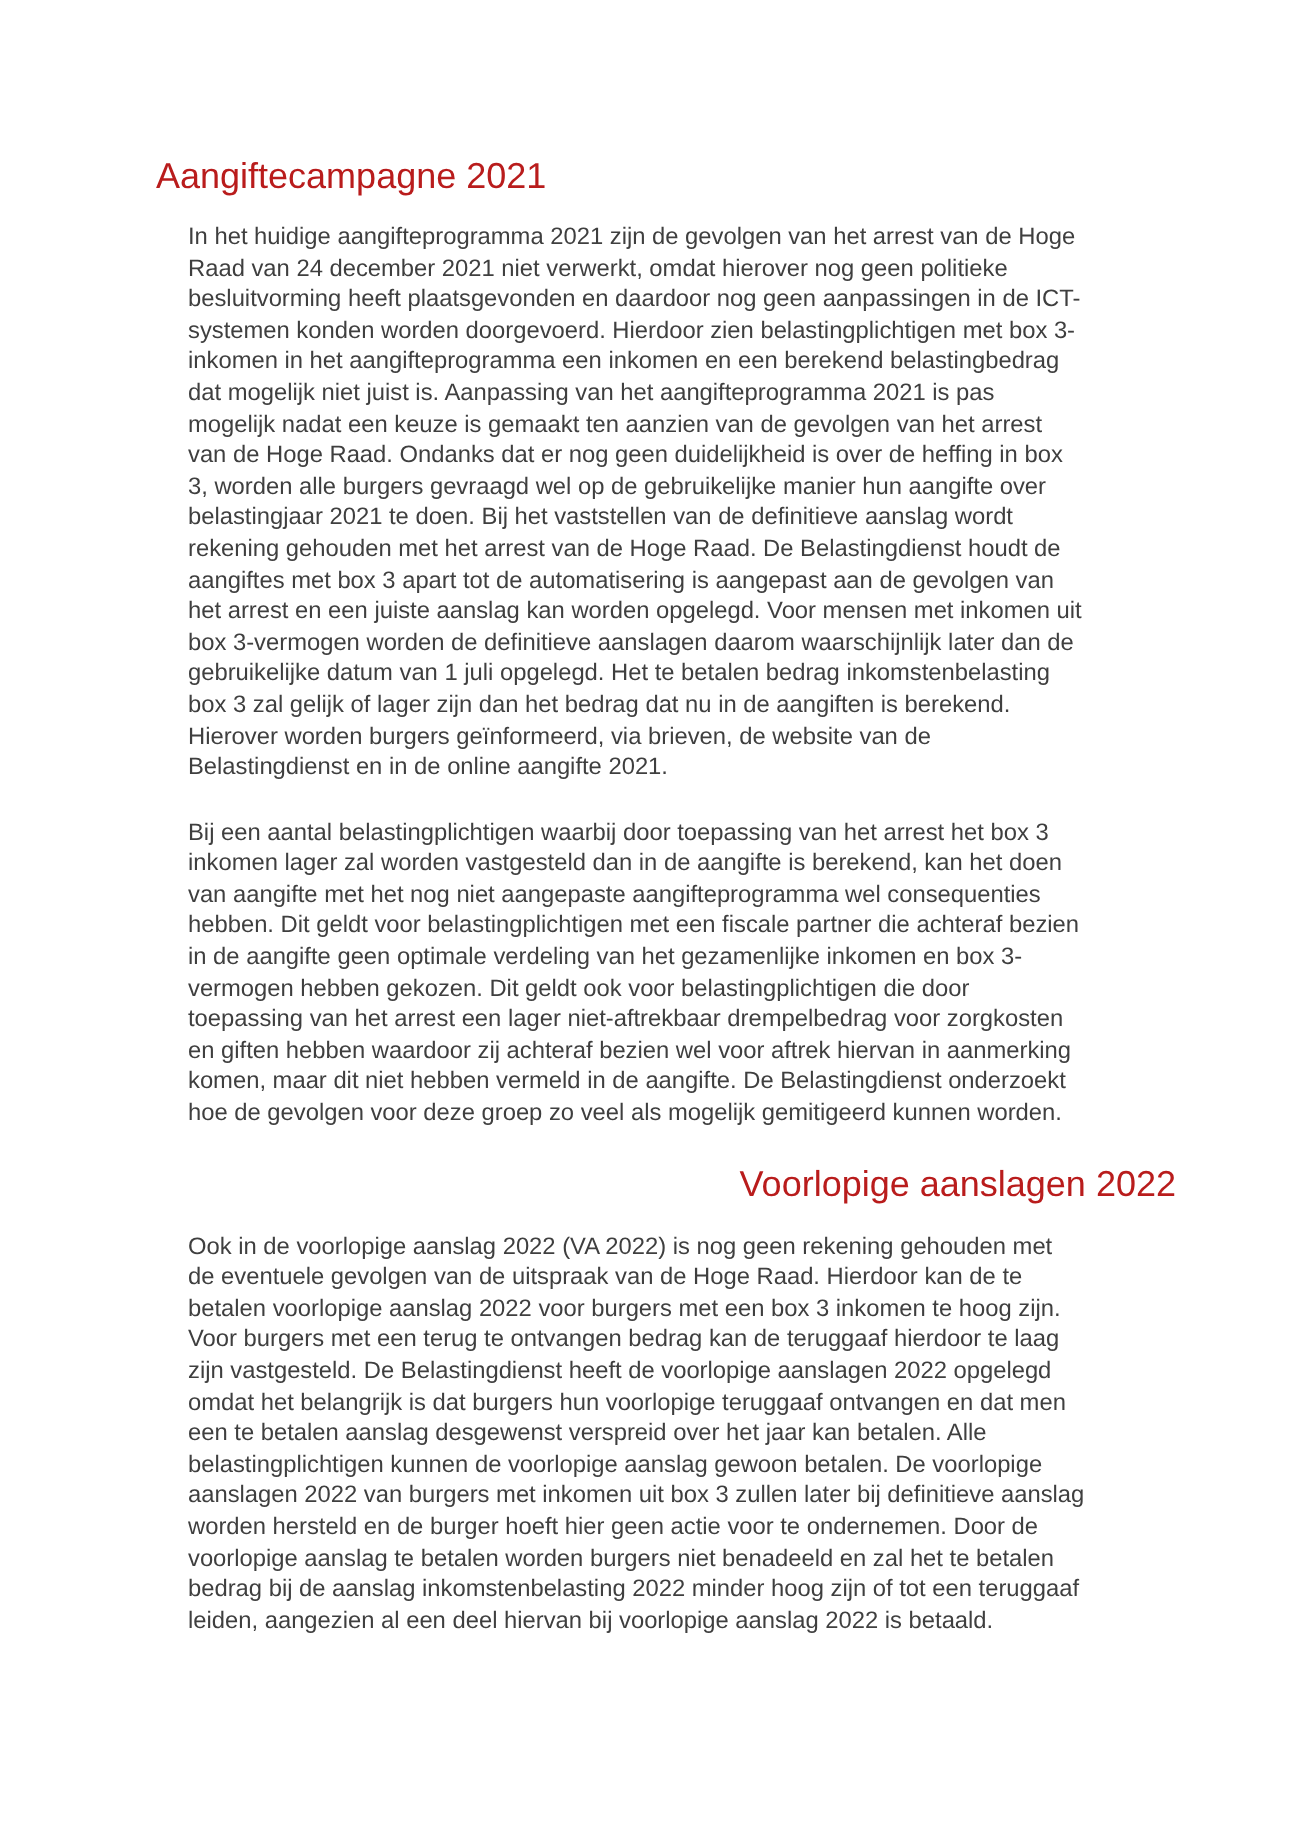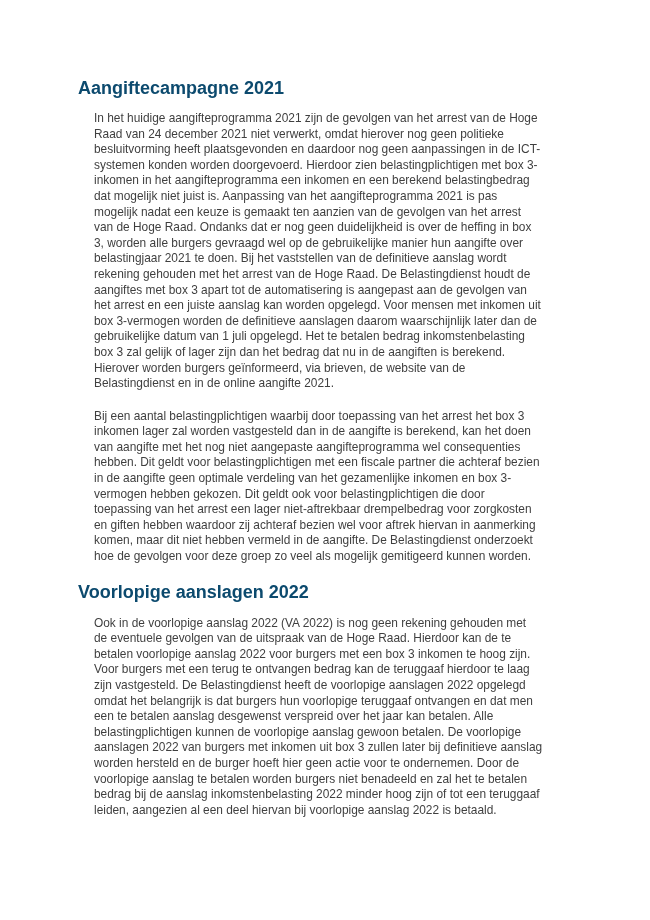--- a/index.html
+++ b/index.html
@@ -16,27 +16,28 @@
     font-family: "Liberation Sans", sans-serif;
   }
   .content {
     position: absolute;
     left: 78px;
     top: 78px;
     width: 510px;
   }
   .heading {
     font-size: 18px;
-    font-weight: 700;
+    font-weight: 400;
     line-height: 21px;
-    color: #0c4a6e;
+    color: #b91c1c;
     margin: 0 0 12px 0;
   }
   .heading.second {
-    margin: 0 0 13px 0;
+    margin: 0 0 13px 17px;
+    text-align: right;
   }
   .para {
     font-size: 11.9px;
     line-height: 15.6px;
     color: #3f3f3f;
     margin: 0 0 17px 16px;
     white-space: pre;
   }
 </style>
 </head>

